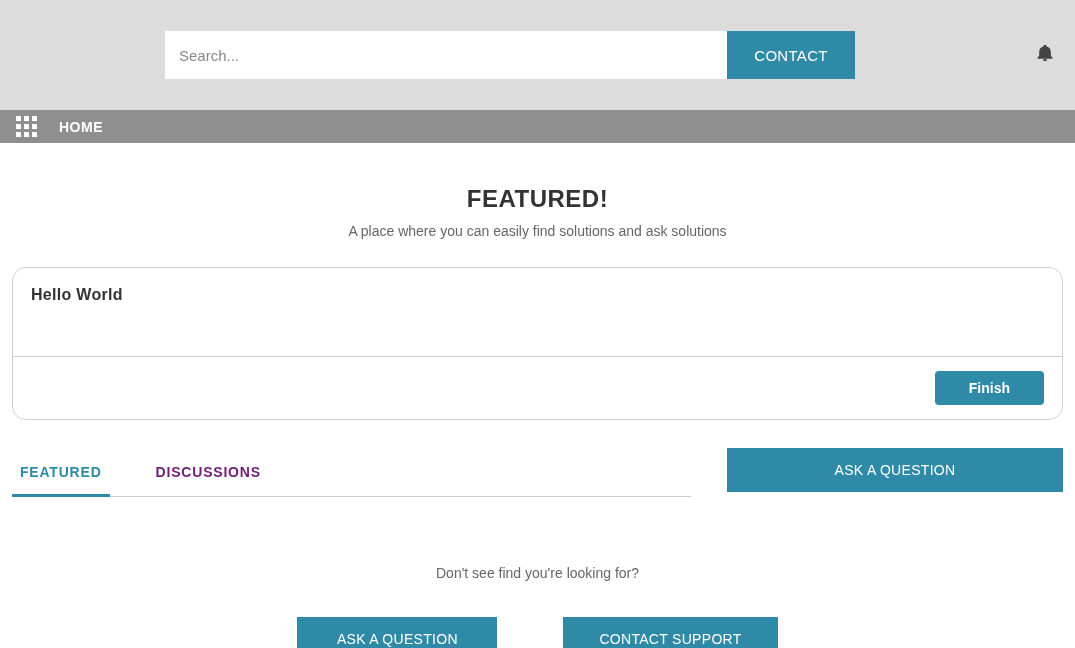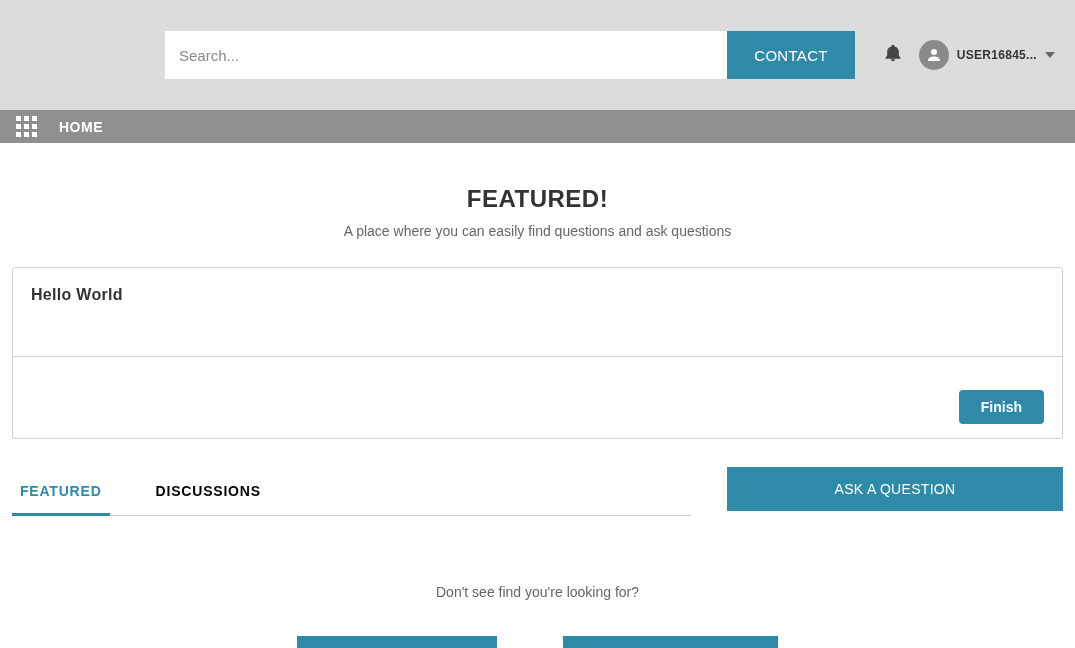--- a/index.html
+++ b/index.html
@@ -131,21 +131,21 @@
       letter-spacing: 0.5px;
       color: #333;
       margin-bottom: 10px;
     }
     .welcome-sub {
       font-size: 14px;
       color: #666;
     }
     .card {
       border: 1px solid #d0d0d0;
-      border-radius: 3px;
+      border-radius: 14px;
       margin-bottom: 28px;
     }
     .card-body {
       padding: 18px 18px 22px 18px;
     }
     .card-title {
       font-size: 16px;
       font-weight: 700;
       color: #333;
       margin-bottom: 30px;
@@ -159,45 +159,44 @@
       border-top: 1px solid #d0d0d0;
       padding: 14px 18px;
       display: flex;
       justify-content: flex-end;
     }
     .finish-btn {
       background: #2f8aa7;
       color: #fff;
       border: none;
       border-radius: 4px;
-      padding: 9px 22px;
+      padding: 9px 34px;
       font-size: 14px;
       font-weight: 600;
       cursor: pointer;
-      margin-top: 19px;
     }
     .row-split {
       display: flex;
       gap: 36px;
       align-items: flex-start;
     }
     .tabs-wrap {
       flex: 1;
     }
     .tabs {
       display: flex;
       gap: 38px;
       border-bottom: 1px solid #ccc;
     }
     .tab {
       padding: 16px 8px 14px 8px;
       font-size: 14px;
       font-weight: 600;
       letter-spacing: 0.8px;
-      color: #000000;
+      color: #701a75;
       cursor: pointer;
       border-bottom: 3px solid transparent;
       margin-bottom: -1px;
     }
     .tab.active {
       color: #2f8aa7;
       border-bottom-color: #2f8aa7;
     }
     .ask-side {
       width: 336px;
@@ -246,29 +245,20 @@
   <div class="search-wrap">
     <input class="search-input" type="text" placeholder="Search..." style="">
     <button class="search-btn">CONTACT</button>
   </div>
   <div class="header-right">
     <span>
       <svg class="bell-icon" viewBox="0 0 24 24">
         <path d="M12 2a2 2 0 0 0-2 2v.3A7 7 0 0 0 5 11v4l-2 3v1h18v-1l-2-3v-4a7 7 0 0 0-5-6.7V4a2 2 0 0 0-2-2zm0 20a2.5 2.5 0 0 0 2.5-2.5h-5A2.5 2.5 0 0 0 12 22z"></path>
       </svg>
     </span>
-    <div class="user-block">
-      <span class="avatar">
-        <svg viewBox="0 0 24 24">
-            <path d="M12 12a4 4 0 1 0-4-4 4 4 0 0 0 4 4zm0 2c-4 0-8 2-8 5v1h16v-1c0-3-4-5-8-5z"></path>
-          </svg>
-      </span>
-      <span class="username">USER16845...</span>
-      <span class="caret-down"></span>
-    </div>
   </div>
 </div>
 
 <div class="nav-bar">
   <div class="apps-icon">
     <span></span>
       <span></span>
       <span></span>
     <span></span>
       <span></span>
@@ -277,21 +267,21 @@
       <span></span>
       <span></span>
   </div>
   <span class="nav-home">HOME</span>
 </div>
 
 <div class="main">
 
   <div class="welcome-block">
     <h1 class="welcome-title">FEATURED!</h1>
-    <p class="welcome-sub">A place where you can easily find questions and ask questions</p>
+    <p class="welcome-sub">A place where you can easily find solutions and ask solutions</p>
   </div>
 
   <div class="card">
     <div class="card-body">
       <div class="card-title">Hello World</div>
     </div>
     <div class="card-footer">
       <button class="finish-btn">Finish</button>
     </div>
   </div>

